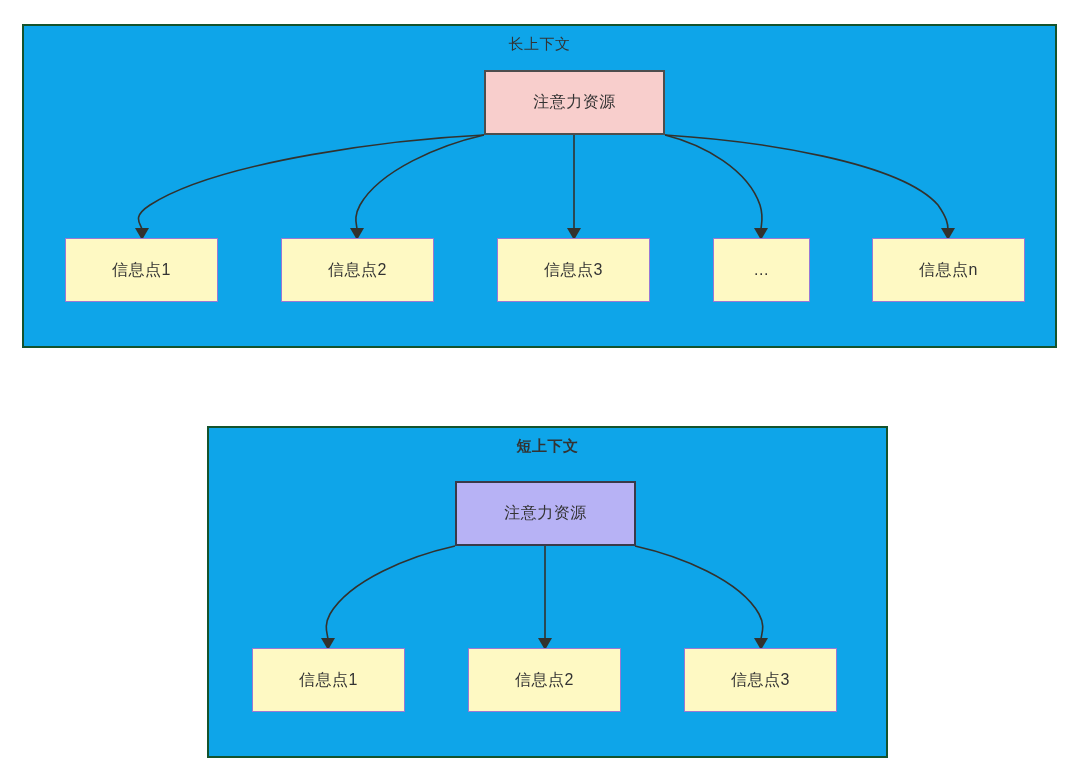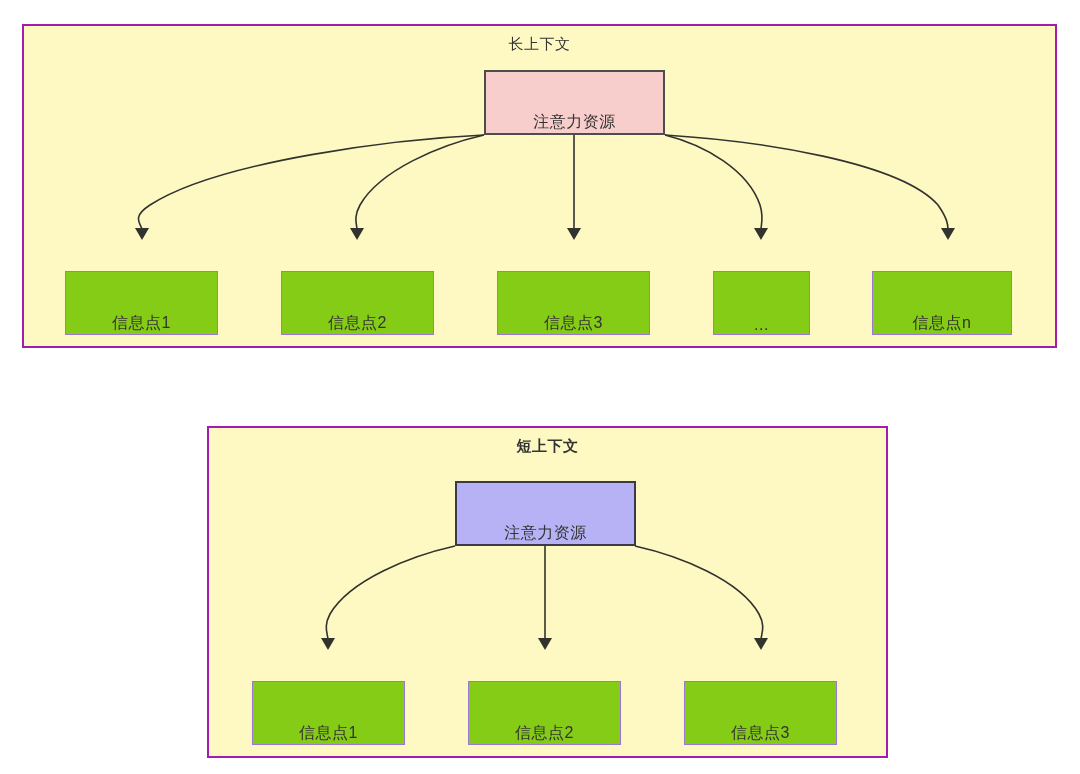--- a/index.html
+++ b/index.html
@@ -10,57 +10,56 @@
   }
   #canvas {
     position: relative;
     width: 1080px;
     height: 774px;
     background: #ffffff;
     overflow: hidden;
   }
   .group-box {
     position: absolute;
-    background: #fef9c3;
-    border: 2px solid #a21caf;
+    background: #0ea5e9;
+    border: 2px solid #14532d;
     box-sizing: border-box;
   }
   .group-title {
     position: absolute;
     top: 8px;
     left: 0;
     width: 100%;
     text-align: center;
     font-size: 15px;
     color: #333333;
     letter-spacing: 0.5px;
     line-height: 20px;
   }
   .node {
     position: absolute;
     box-sizing: border-box;
     display: flex;
-    align-items: flex-end;
+    align-items: center;
     justify-content: center;
     font-size: 16px;
     color: #333333;
     letter-spacing: 0.5px;
   }
   .node-root-long {
     background: #f8cecc;
     border: 2px solid #4d4d4d;
   }
   .node-root-short {
     background: #b7b2f5;
     border: 2px solid #3a3a49;
   }
   .node-leaf {
-    background: #84cc16;
+    background: #fef9c3;
     border: 1.5px solid #9a78d4;
-    margin-top: 33px;
   }
   svg.edges {
     position: absolute;
     top: 0;
     left: 0;
     width: 1080px;
     height: 774px;
     pointer-events: none;
     overflow: visible;
   }
@@ -109,21 +108,21 @@
   </div>
   <div class="node node-leaf" style="left:281px; top:238px; width:153px; height:64px;">
     <span>信息点2</span>
   </div>
   <div class="node node-leaf" style="left:497px; top:238px; width:153px; height:64px;">
     <span>信息点3</span>
   </div>
   <div class="node node-leaf" style="left:713px; top:238px; width:97px; height:64px;">
     <span>...</span>
   </div>
-  <div class="node node-leaf" style="left:872px; top:238px; width:140px; height:64px;">
+  <div class="node node-leaf" style="left:872px; top:238px; width:153px; height:64px;">
     <span>信息点n</span>
   </div>
 
   <div class="group-box" style="left:207px; top:426px; width:681px; height:332px;font-weight:bold;">
     <div class="group-title">短上下文</div>
   </div>
 
   <svg class="edges">
 
     <path d="M455,546 C410,556 350,580 330,614 C323,627 328,634 328,640"></path>

